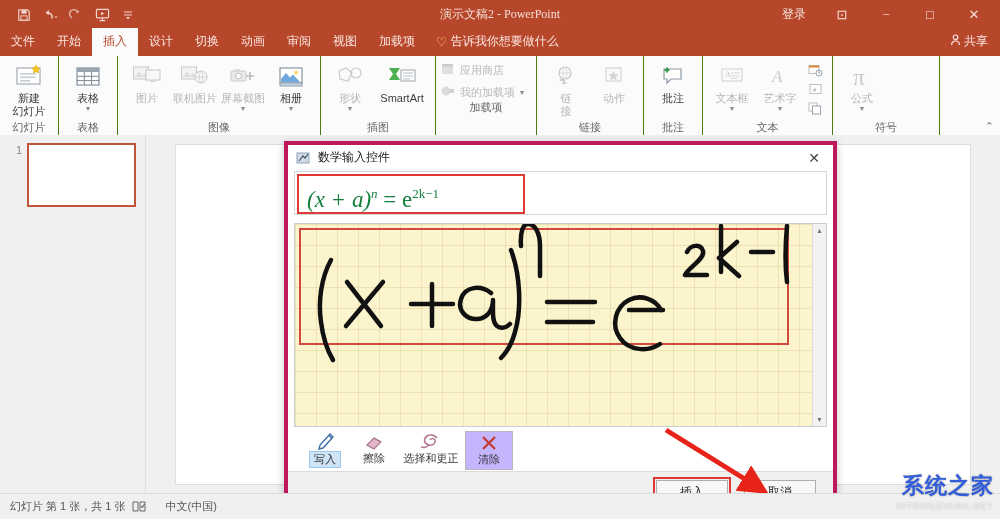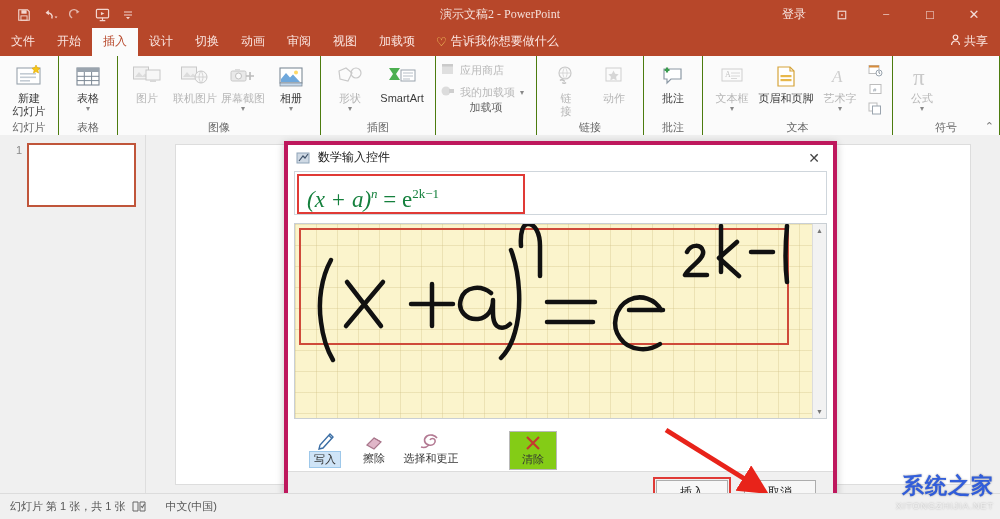--- a/index.html
+++ b/index.html
@@ -80,26 +80,26 @@
       repeating-linear-gradient(to right,  rgba(206,190,130,.33) 0 1px, transparent 1px 21px),
       repeating-linear-gradient(to bottom, rgba(206,190,130,.33) 0 1px, transparent 1px 21px),
       #fbf4cc;}
   .inkbox{position:absolute;left:4px;top:4px;width:486px;height:113px;border:2px solid #cf4a3a;}
   .ink{position:absolute;left:0;top:0;}
   .inkscroll{position:absolute;right:0;top:0;bottom:0;width:13px;background:#f2f2f2;
     border-left:1px solid #dcdcdc;display:flex;flex-direction:column;}
   .inkscroll .arw{height:13px;display:flex;align-items:center;justify-content:center;
     font-size:7px;color:#777;}
   .inkscroll .spacer{flex:1;}
-  .tools{height:40px;display:flex;align-items:flex-start;gap:3px;padding:12px 0 0 8px;}
+  .tools{height:40px;display:flex;align-items:flex-start;gap:3px;padding:4px 0 0 8px;}
   .tool{width:46px;display:flex;flex-direction:column;align-items:center;font-size:11px;color:#333;
     padding:1px 0 2px;}
   .tool .tic{height:19px;display:flex;align-items:center;justify-content:center;}
   .tool.sel .tlbl{background:#cfe4f7;border:1px solid #9ec8ea;padding:0 4px;}
-  .tool.boxed{border:1px solid #b9b9b9;background:#84cc16;margin-left:44px;}
+  .tool.boxed{border:1px solid #b9b9b9;background:#c4b5fd;}
   .dlg-foot{height:40px;background:#f0f0f0;border-top:1px solid #dcdcdc;display:flex;
     align-items:center;justify-content:flex-end;gap:10px;padding-right:14px;position:relative;}
   .btn{min-width:70px;height:23px;border:1px solid #adadad;background:#f7f7f7;font-size:12px;
     color:#222;display:flex;align-items:center;justify-content:center;}
   .btn-wrap{position:relative;padding:3px;}
   .btn-wrap.marked{border:2px solid #e03a36;padding:1px;}
   
   .arrow-anno{position:absolute;left:660px;top:424px;width:120px;height:76px;pointer-events:none;}
   
   .wm{position:absolute;right:4px;bottom:2px;width:200px;height:50px;pointer-events:none;
@@ -369,31 +369,20 @@
       <div class="bigbtn dim">
         <span class="ic">
           <svg width="26" height="24" viewBox="0 0 26 24">
               <rect x="3" y="4" width="20" height="12" fill="#fbfbfb" stroke="#cfcfcf" stroke-width="1"></rect>
               <text x="6" y="12" font-size="8" fill="#c4c4c4" font-family="serif">A</text>
               <path d="M12 8h9M12 11h9M12 13.5h6" stroke="#d8d8d8" stroke-width="1"></path>
             </svg>
         </span>
         <span class="lbl">文本框</span>
         <span class="caret">▾</span>
-      </div>
-      <div class="bigbtn" style="width:58px">
-        <span class="ic">
-          <svg width="24" height="24" viewBox="0 0 24 24">
-              <path d="M4 2h12l4 4v15H4z" fill="#fff" stroke="#d6a43a" stroke-width="1.2"></path>
-              <path d="M16 2v4h4" fill="none" stroke="#d6a43a" stroke-width="1.2"></path>
-              <rect x="6.5" y="10" width="11" height="2.2" fill="#e8b84b"></rect>
-              <rect x="6.5" y="14" width="11" height="2.2" fill="#e8b84b"></rect>
-            </svg>
-        </span>
-        <span class="lbl">页眉和页脚</span>
       </div>
       <div class="bigbtn dim">
         <span class="ic">
           <svg width="24" height="24" viewBox="0 0 24 24">
               <text x="4" y="17" font-size="17" fill="#cdcdcd" font-family="serif" font-style="italic">A</text>
             </svg>
         </span>
         <span class="lbl">艺术字</span>
         <span class="caret">▾</span>
       </div>

